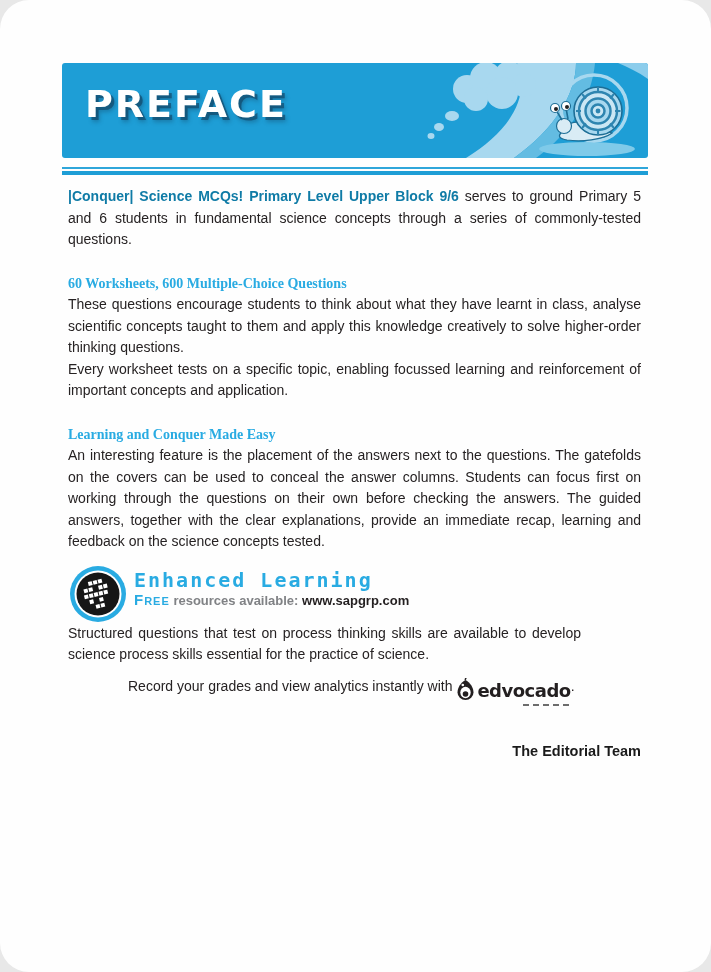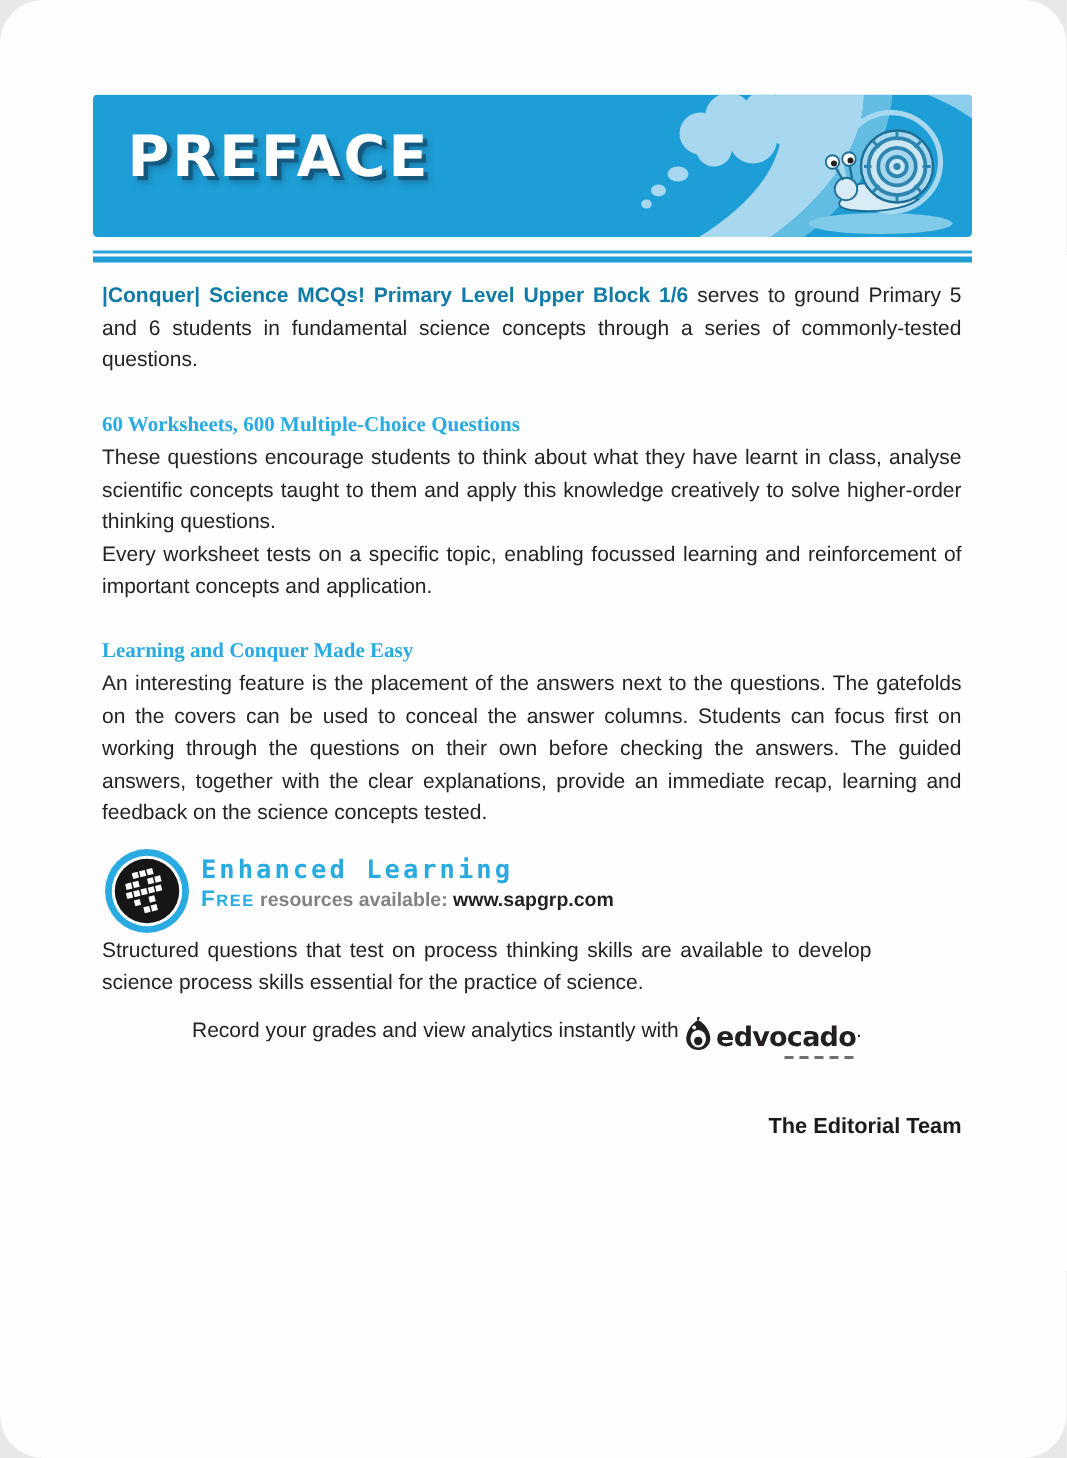--- a/index.html
+++ b/index.html
@@ -35,21 +35,21 @@
     margin-top:22px; font-size:14px; line-height:21.5px;
     color:#29abe2; font-weight:bold; text-align:left;font-family:Liberation Serif, serif;
   }
   p.body-para { margin:0; }
   
   .enhanced-block { margin-top:12px; display:flex; align-items:flex-start; }
   .qr-badge { flex:0 0 auto; width:58px; height:58px; margin-left:1px; }
   .enhanced-text { margin-left:7px; padding-top:4px; }
   .enhanced-title {
     font-family:"DejaVu Sans Mono", monospace; font-weight:bold;
-    font-size:17px; line-height:22px; letter-spacing:2px; color:#29abe2;
+    font-size:20px; line-height:22px; letter-spacing:2px; color:#29abe2;
   }
   .enhanced-sub { font-size:13px; line-height:15px; margin-top:1px; }
   .free-label {
     color:#29abe2; font-weight:bold; font-variant:small-caps;
     font-size:15px; letter-spacing:1px;
   }
   .sub-gray { color:#808285; font-weight:bold; }
   .sub-url { color:#231f20; font-weight:bold; }
   .indented { margin-left:60px; width:513px; }
   .para-structured { margin-top:6px; }
@@ -125,21 +125,21 @@
         <path d="M520,31 L524,35.5"></path>
       </g>
     </svg>
     <div class="banner-title">PREFACE</div>
   </div>
 
   <div class="rule"></div>
 
   <div class="content">
 
-    <p class="body-para"><span class="intro-title">|Conquer| Science MCQs! Primary Level Upper Block 1/6</span><span> serves to ground Primary 5 and 6 students in fundamental science concepts through a series of commonly-tested questions.</span></p>
+    <p class="body-para"><span class="intro-title">|Conquer| Science MCQs! Primary Level Upper Block 9/6</span><span> serves to ground Primary 5 and 6 students in fundamental science concepts through a series of commonly-tested questions.</span></p>
 
     <h3 class="section-heading">60 Worksheets, 600 Multiple-Choice Questions</h3>
     <p class="body-para">These questions encourage students to think about what they have learnt in class, analyse scientific concepts taught to them and apply this knowledge creatively to solve higher-order thinking questions.</p>
 
     <p class="body-para">Every worksheet tests on a specific topic, enabling focussed learning and reinforcement of important concepts and application.</p>
 
     <h3 class="section-heading">Learning and Conquer Made Easy</h3>
     <p class="body-para">An interesting feature is the placement of the answers next to the questions. The gatefolds on the covers can be used to conceal the answer columns. Students can focus first on working through the questions on their own before checking the answers. The guided answers, together with the clear explanations, provide an immediate recap, learning and feedback on the science concepts tested.</p>
 
     <div class="enhanced-block">

